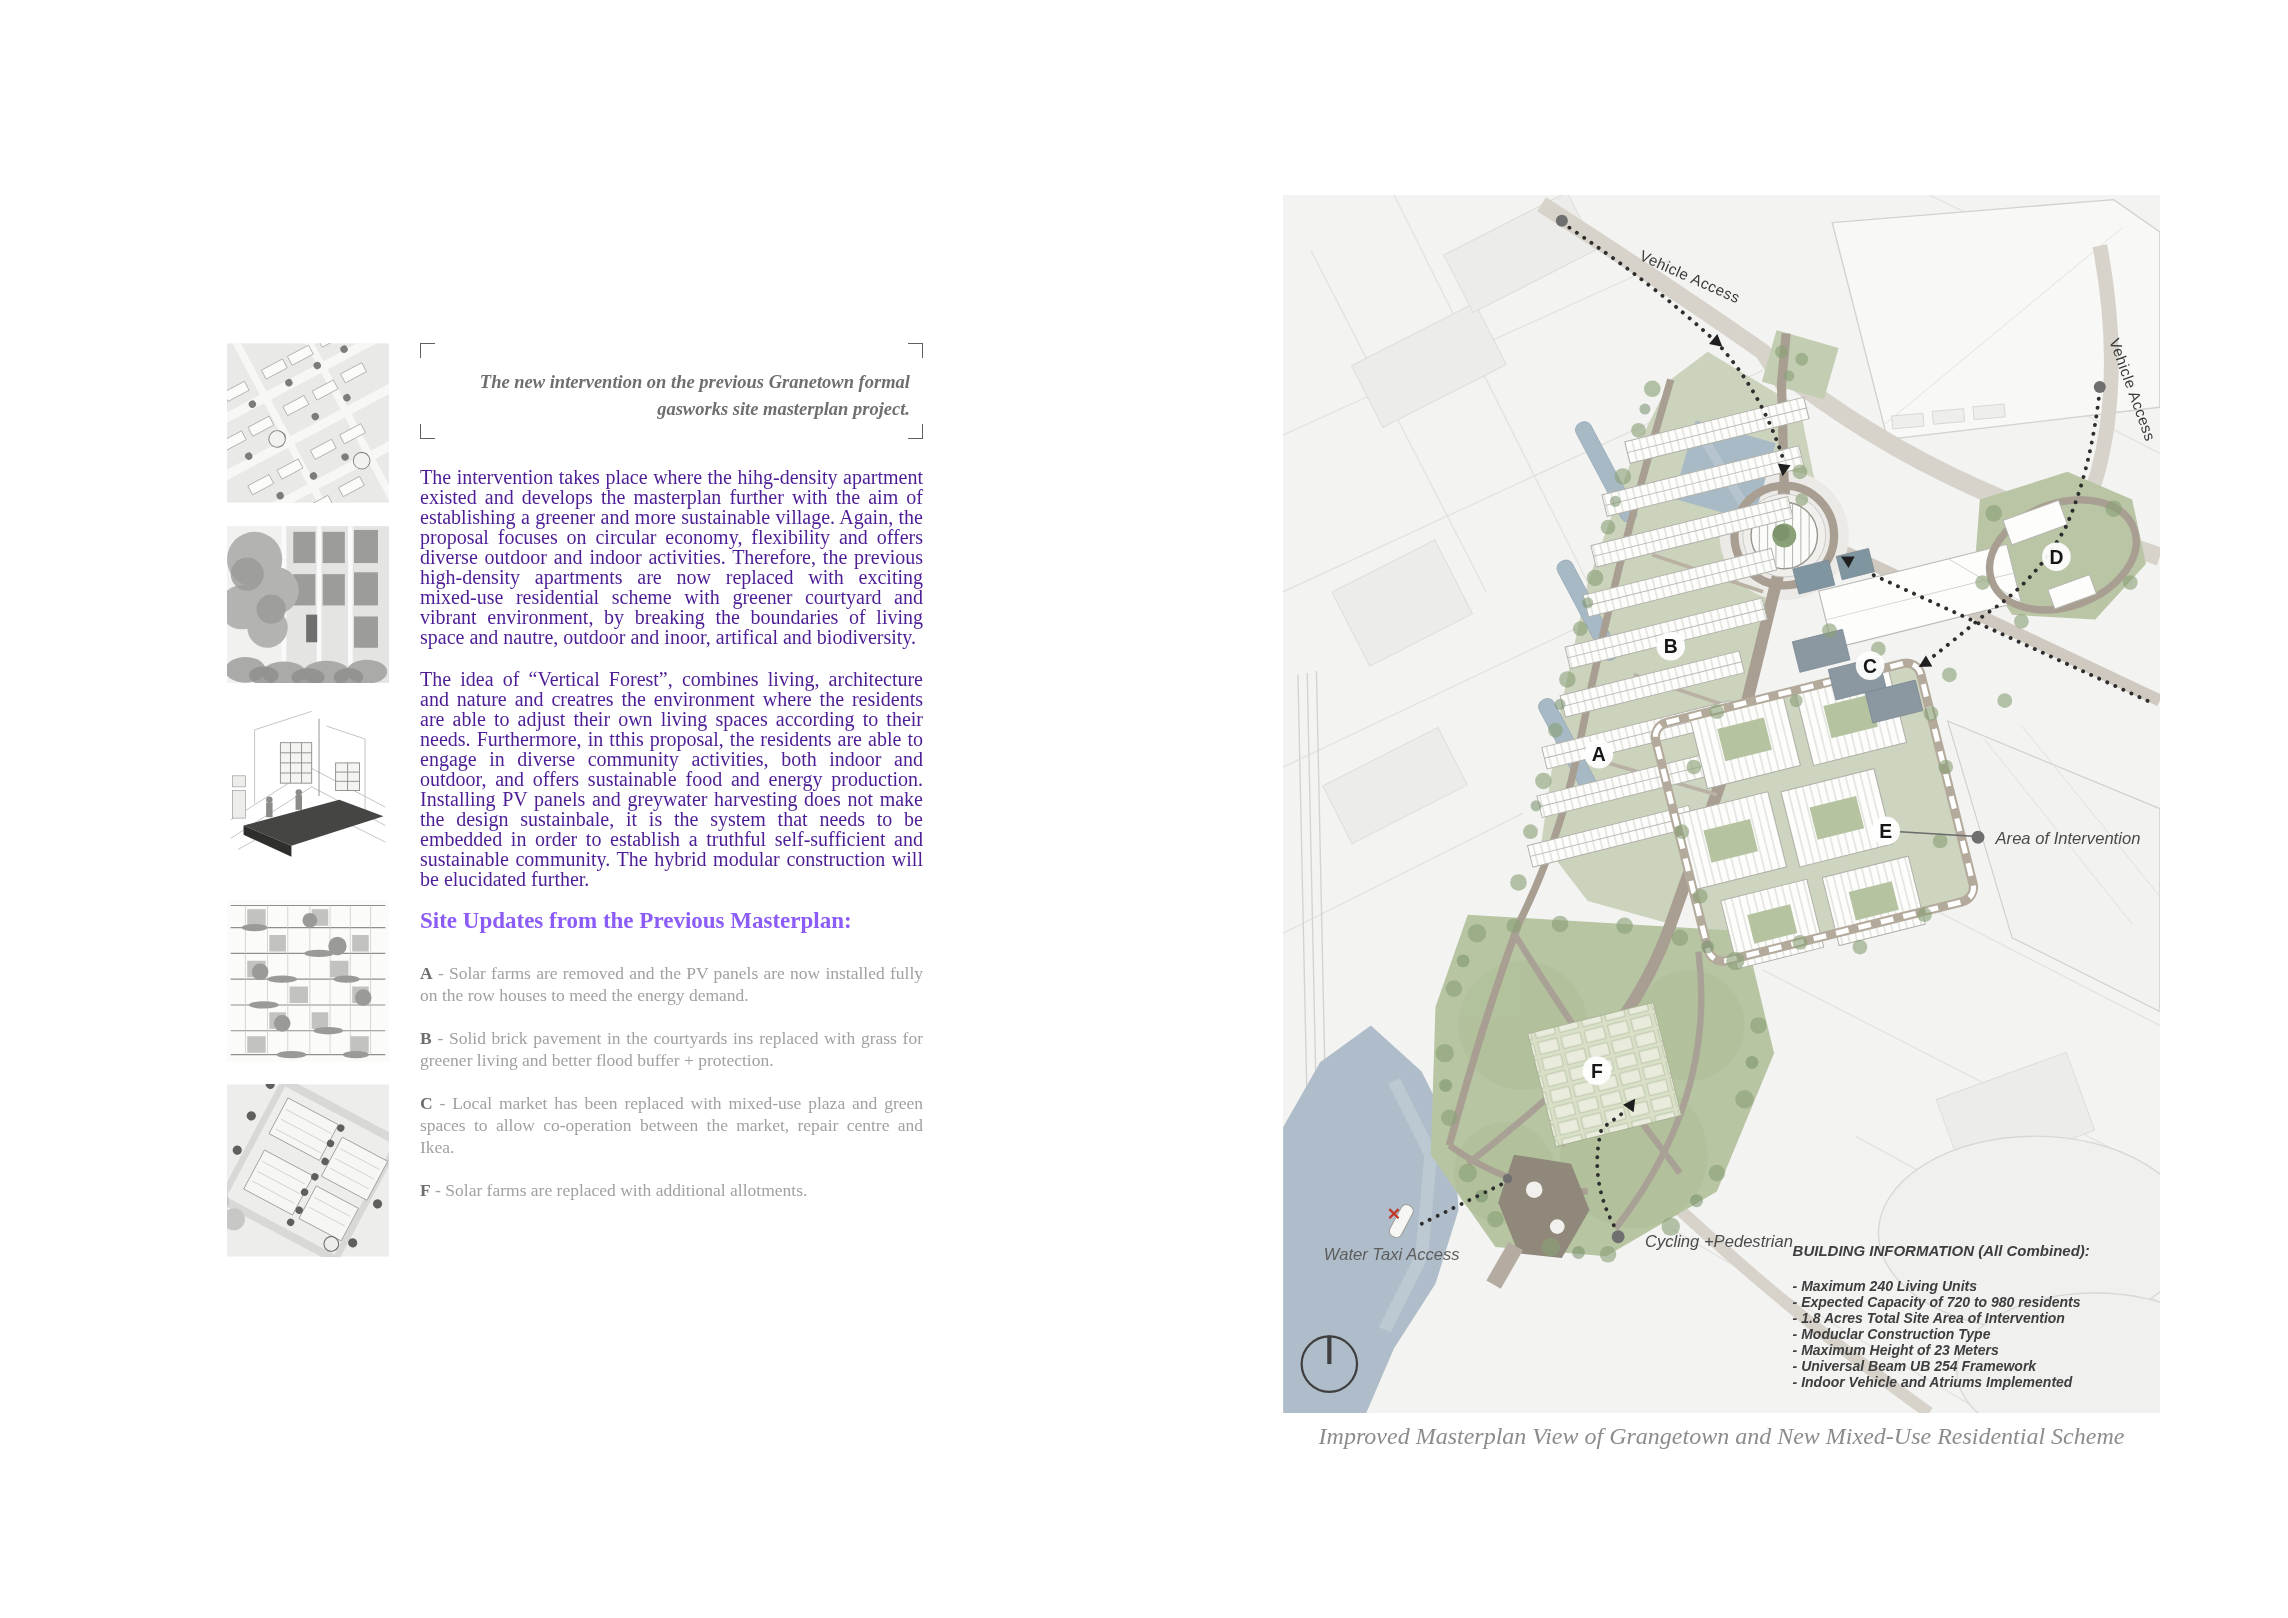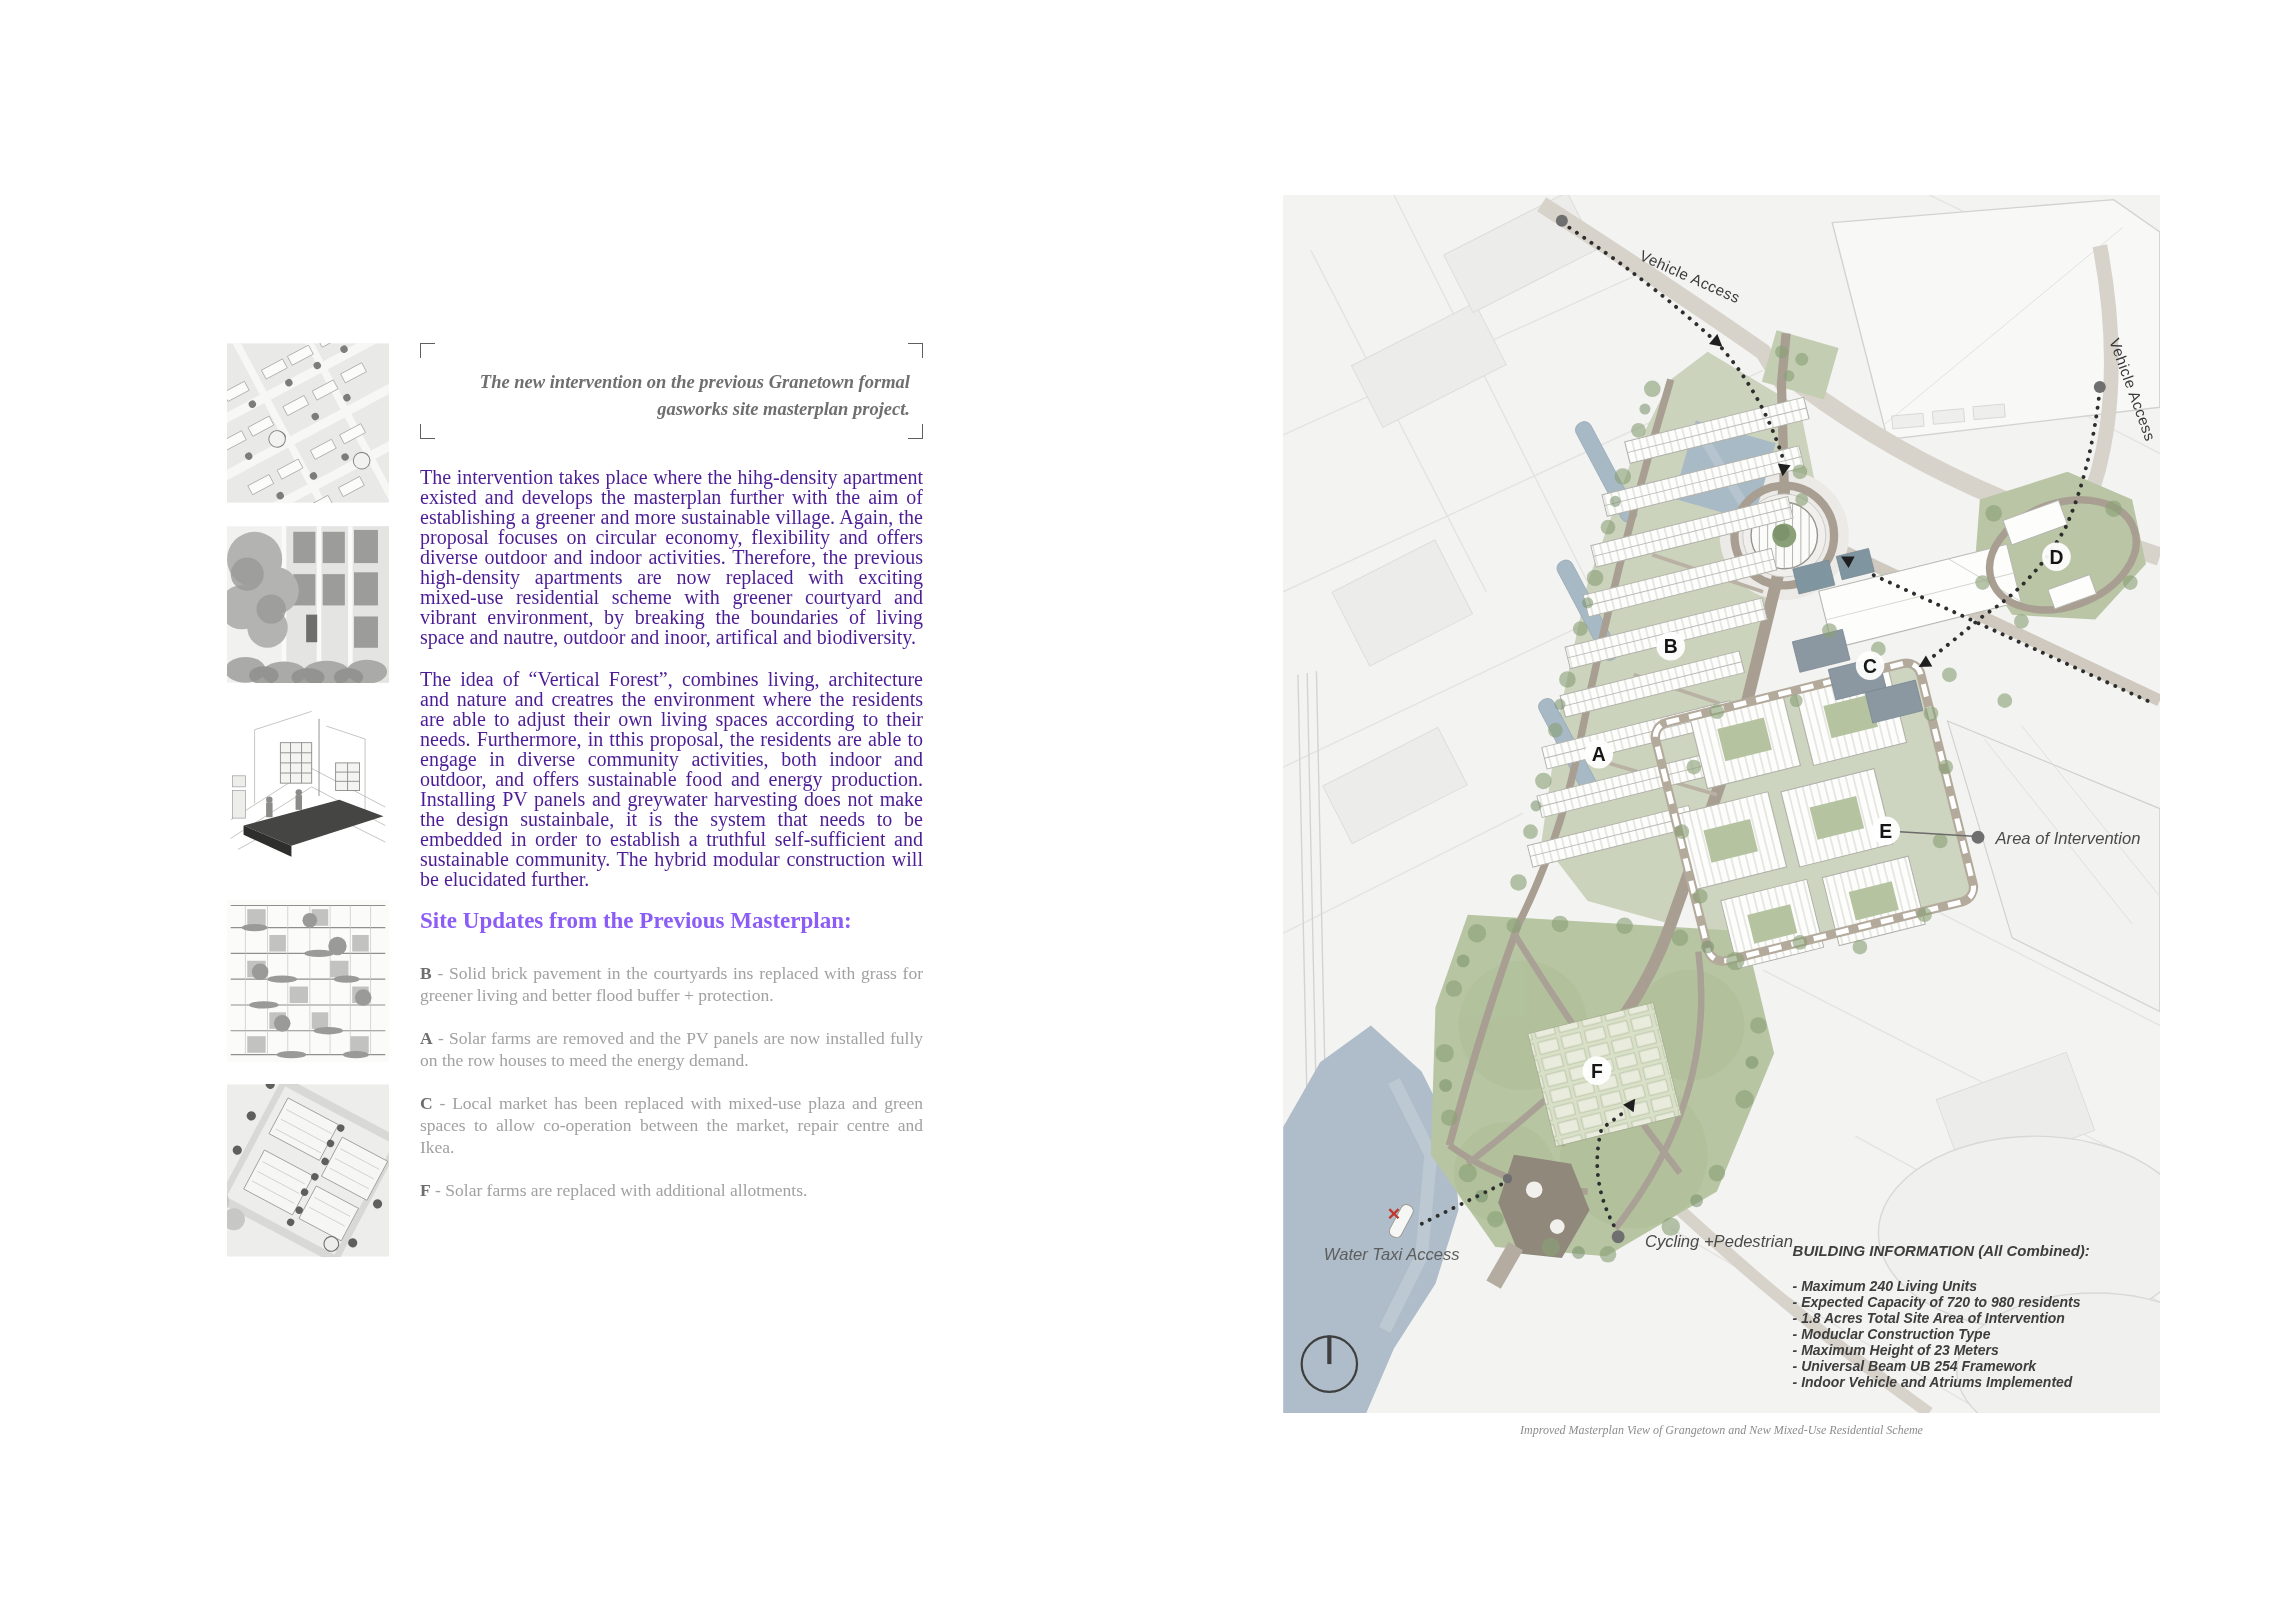--- a/index.html
+++ b/index.html
@@ -22,21 +22,21 @@
   .suhead{font-size:23px;font-weight:bold;color:#8b5cf6;margin:3.7px 0 28px 0;}
   .suitem{font-size:17.5px;line-height:22px;text-align:justify;margin:0 0 21px 0;color:#a1a1a1;}
   .sukey{font-weight:bold;color:#6e6e6e;}
   
   .mapwrap{position:absolute;left:1283px;top:195px;width:877px;height:1218px;background:#f3f3f2;}
   .binfo{position:absolute;right:7.4px;top:1048px;width:360px;text-align:left;
          font-family:"Liberation Sans", sans-serif;font-style:italic;font-weight:600;
          font-size:14px;line-height:16px;color:#3e3e3e;}
   .binfo .btitle{font-size:15px;margin-bottom:18.5px;}
   .mapcaption{position:absolute;left:1283px;top:1423px;width:877px;text-align:center;
-              font-family:"Liberation Serif", serif;font-style:italic;font-size:12px;color:#8c8c8c;}
+              font-family:"Liberation Serif", serif;font-style:italic;font-size:24px;color:#8c8c8c;}
   .svgtext{font-family:"Liberation Sans", sans-serif;}
 </style>
 </head>
 <body>
 
 <div class="page">
 
   <div class="thumb" style="top:343px;height:160px;">
     <svg width="162" height="160" viewBox="0 0 176 173">
       <rect width="176" height="173" fill="#e9e9e8"></rect>
@@ -238,22 +238,22 @@
     <div class="capwrap">
       <div class="crn tl"></div>
       <div class="crn tr"></div>
       <div class="crn bl"></div>
       <div class="crn br"></div>
       <div class="cap">The new intervention on the previous Granetown formal gasworks site masterplan project.</div>
     </div>
     <p class="para">The intervention takes place where the hihg-density apartment existed and develops the masterplan further with the aim of establishing a greener and more sustainable village. Again, the proposal focuses on circular economy, flexibility and offers diverse outdoor and indoor activities. Therefore, the previous high-density apartments are now replaced with exciting mixed-use residential scheme with greener courtyard and vibrant environment, by breaking the boundaries of living space and nautre, outdoor and inoor, artifical and biodiversity.</p>
     <p class="para" style="margin-bottom:18.5px;">The idea of “Vertical Forest”, combines living, architecture and nature and creatres the environment where the residents are able to adjust their own living spaces according to their needs. Furthermore, in tthis proposal, the residents are able to engage in diverse community activities, both indoor and outdoor, and offers sustainable food and energy production. Installing PV panels and greywater harvesting does not make the design sustainbale, it is the system that needs to be embedded in order to establish a truthful self-sufficient and sustainable community. The hybrid modular construction will be elucidated further.</p>
     <div class="suhead">Site Updates from the Previous Masterplan:</div>
+    <div class="suitem"><span class="sukey">A</span> <span>- Solar farms are removed and the PV panels are now installed fully on the row houses to meed the energy demand.</span></div>
     <div class="suitem"><span class="sukey">B</span> <span>- Solid brick pavement in the courtyards ins replaced with grass for greener living and better flood buffer + protection.</span></div>
-    <div class="suitem"><span class="sukey">A</span> <span>- Solar farms are removed and the PV panels are now installed fully on the row houses to meed the energy demand.</span></div>
     <div class="suitem"><span class="sukey">C</span> <span>- Local market has been replaced with mixed-use plaza and green spaces to allow co-operation between the market, repair centre and Ikea.</span></div>
     <div class="suitem"><span class="sukey">F</span> <span>- Solar farms are replaced with additional allotments.</span></div>
   </div>
 
   <div class="mapwrap">
     <svg width="877" height="1218" viewBox="0 0 950 1320">
       <defs>
         <pattern id="ph" width="8" height="8" patternUnits="userSpaceOnUse">
           <rect width="8" height="8" fill="#fdfdfc"></rect>
           <line x1="4" y1="0" x2="4" y2="8" stroke="#cfcfc8" stroke-width="1"></line>

